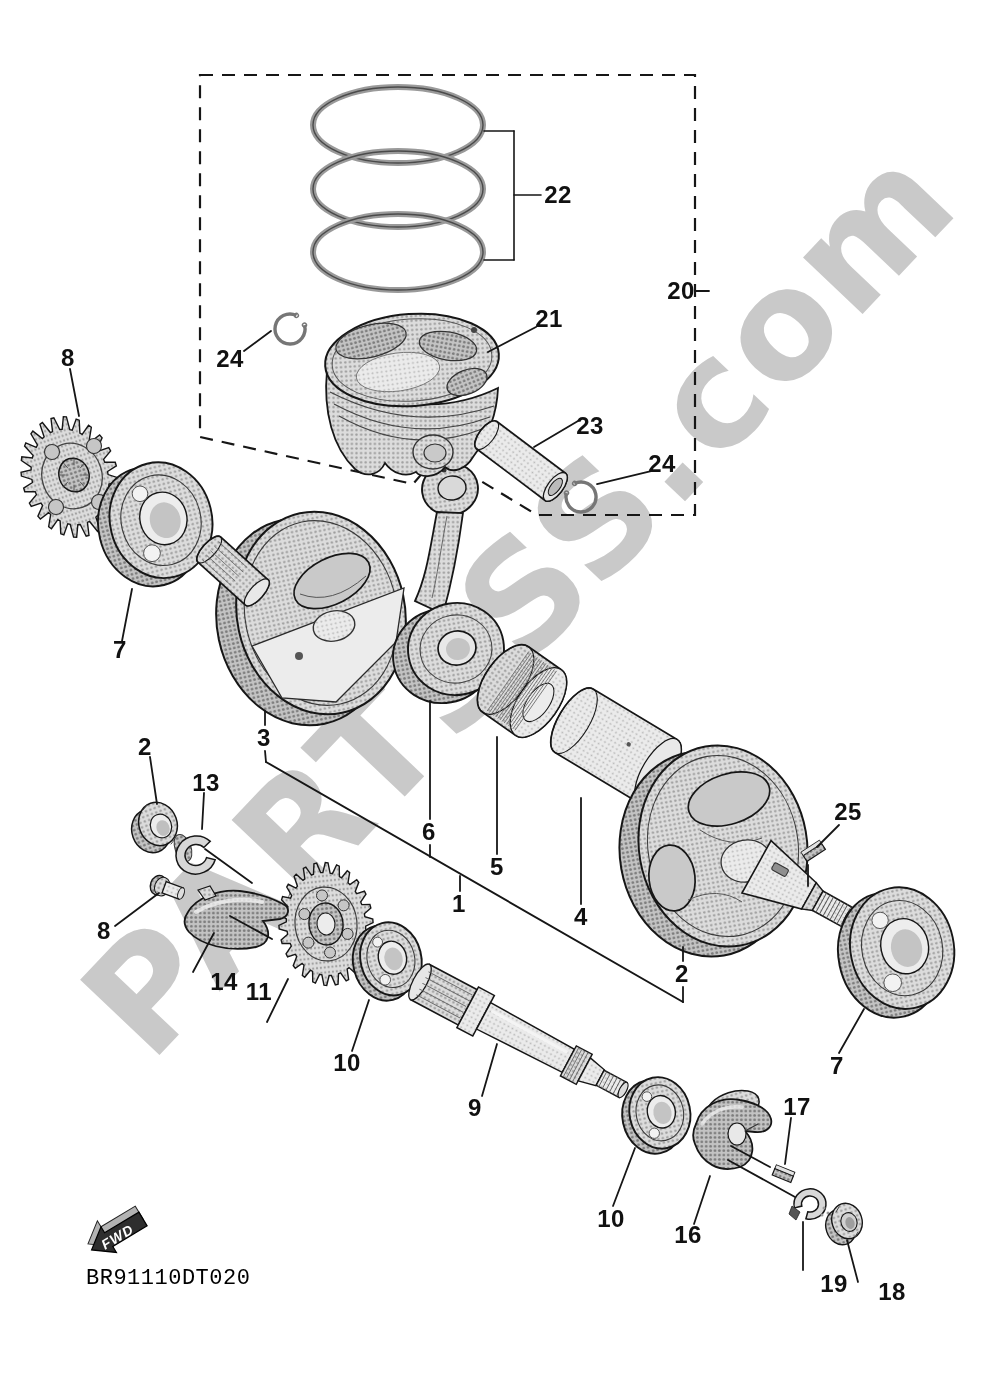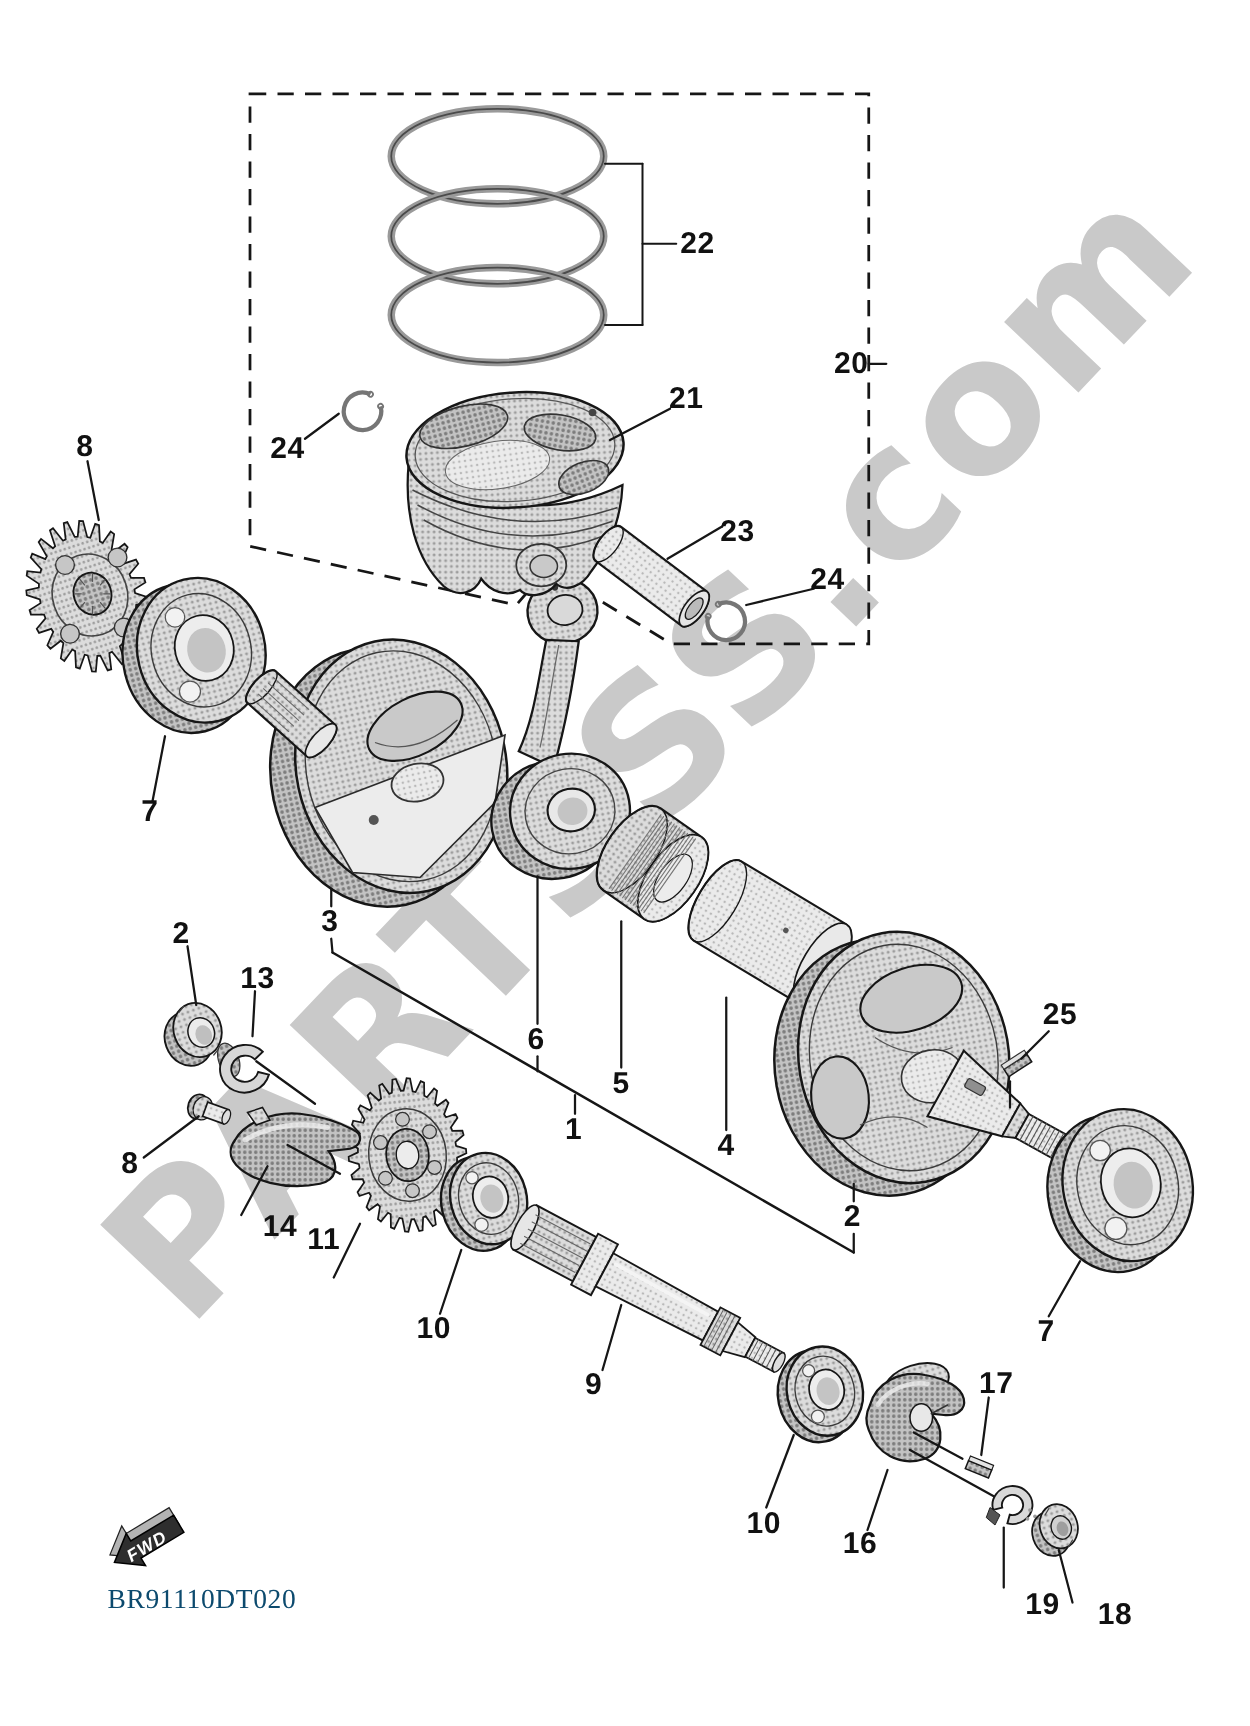--- a/index.html
+++ b/index.html
@@ -4,22 +4,22 @@
 <style>
   html,body{margin:0;padding:0;background:#fff;}
   body{width:1000px;height:1381px;position:relative;overflow:hidden;
        font-family:"Liberation Sans", sans-serif;}
   .stage{position:absolute;inset:0;background:#fff;}
   svg#diagram{position:absolute;left:0;top:0;}
   #callout-layer{position:absolute;left:0;top:0;width:1000px;height:1381px;pointer-events:none;}
   .callout{position:absolute;transform:translate(-50%,-50%);
            font-size:24px;font-weight:700;color:#111;letter-spacing:0.5px;
            font-family:"Liberation Sans", sans-serif;white-space:nowrap;}
-  .drawing-code{position:absolute;left:86px;top:1266px;font-size:22px;color:#0c4a6e;
-           font-family:Liberation Serif, serif;letter-spacing:0.5px;}
+  .drawing-code{position:absolute;left:86px;top:1266px;font-size:22px;color:#000000;
+           font-family:Liberation Mono, monospace;letter-spacing:0.5px;}
 </style>
 </head>
 <body>
 
 <div class="stage">
   <svg id="diagram" width="1000" height="1381" viewBox="0 0 1000 1381">
       <defs>
         <pattern id="htL" width="4.6" height="4.6" patternUnits="userSpaceOnUse">
           <rect width="4.6" height="4.6" fill="#ebebeb"></rect>
           <circle cx="2.3" cy="2.3" r="1" fill="#b9b9b9"></circle>

